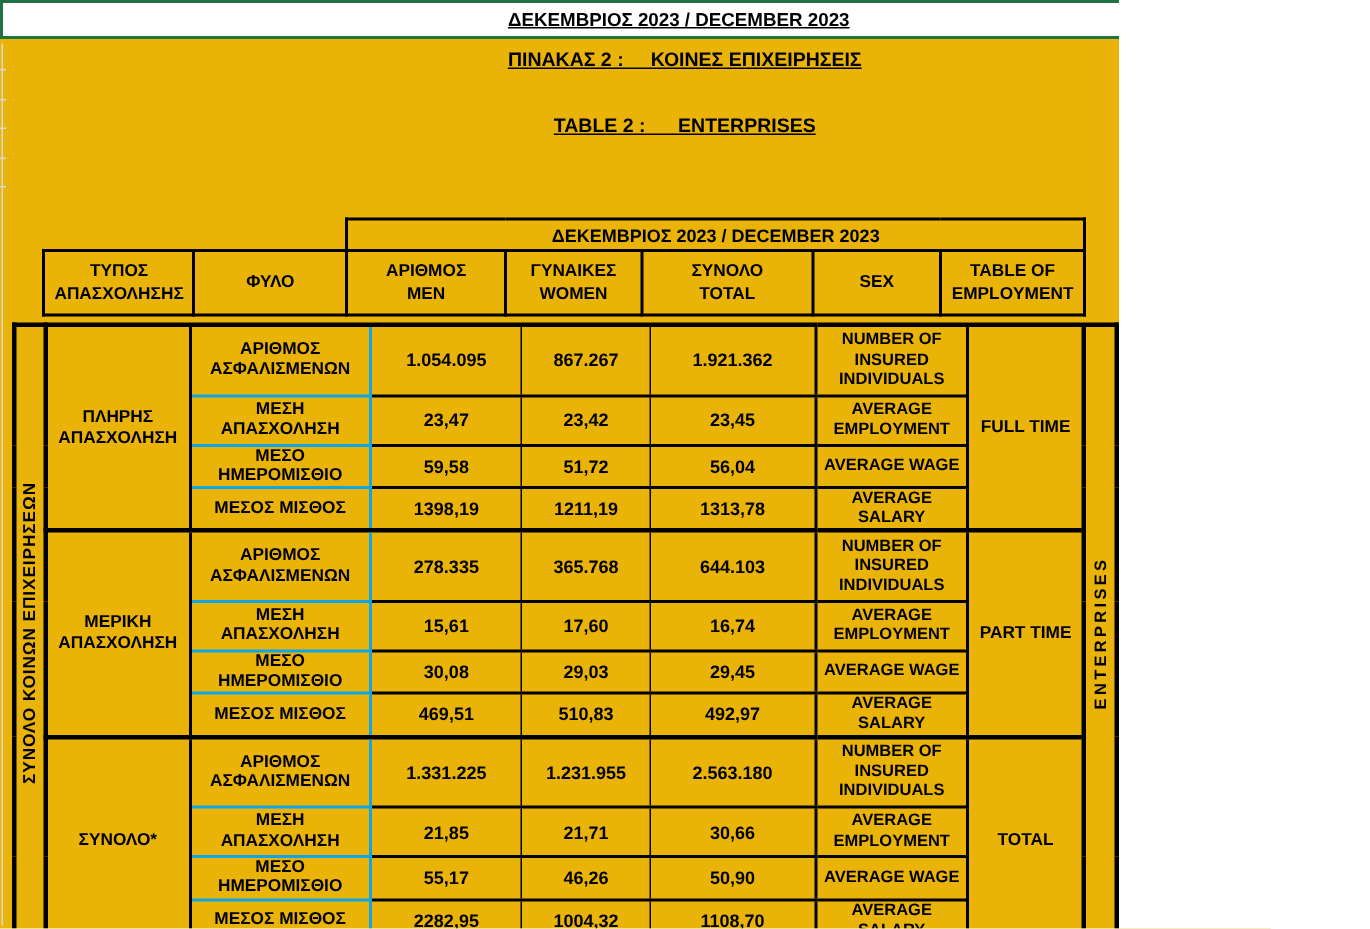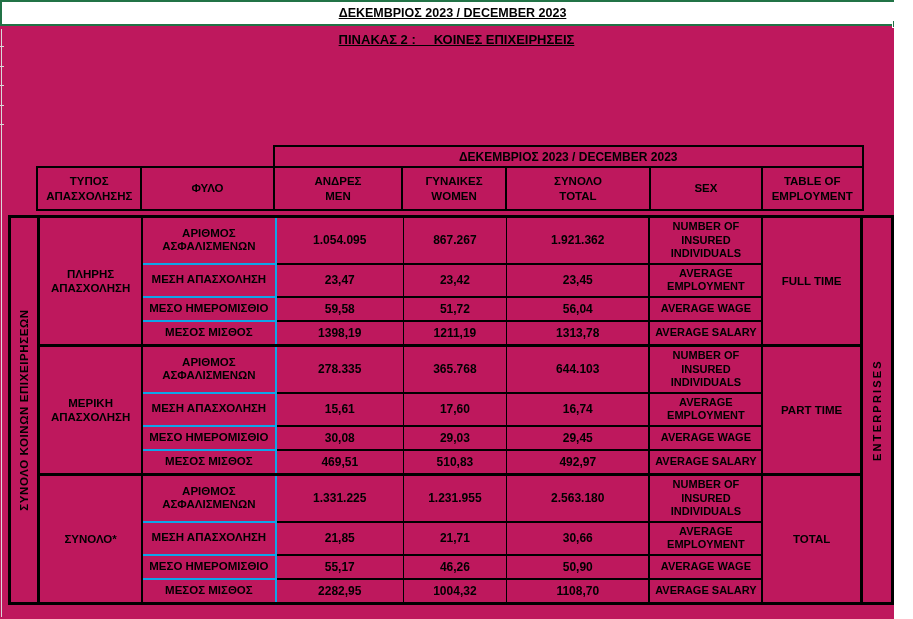--- a/index.html
+++ b/index.html
@@ -1,16 +1,16 @@
 <!DOCTYPE html>
 <html><head>
 <meta charset="utf-8">
 <style>
   html,body{margin:0;padding:0;background:#fff;}
-  .page{position:relative;width:894px;height:619px;background:#be185d;overflow:hidden;
+  .page{position:relative;width:746px;height:619px;background:#eab308;overflow:hidden;
         font-family:"Liberation Sans",sans-serif;color:#000;}
 
   
   .gridline-v{position:absolute;left:1px;top:29px;width:1px;height:588px;background:#d9d9d9;}
   .gridtick{position:absolute;left:0;width:4px;height:1px;background:#d9d9d9;}
 
   
   .sel-box{position:absolute;left:0;top:0;width:901px;height:22px;border:2px solid #217346;
            display:flex;align-items:center;justify-content:center;background:#fff;z-index:2;}
   .sel-box .lbl{font-weight:bold;font-size:12.5px;text-decoration:underline;white-space:pre;}
@@ -65,20 +65,21 @@
   <div class="gridtick" style="top:85px"></div>
   <div class="gridtick" style="top:105px"></div>
   <div class="gridtick" style="top:124px"></div>
 
   <div class="sel-box">
     <span class="lbl">ΔΕΚΕΜΒΡΙΟΣ 2023 / DECEMBER 2023</span>
     <span class="fill-handle"></span>
   </div>
 
   <div class="title" id="t1">ΠΙΝΑΚΑΣ 2 :     ΚΟΙΝΕΣ ΕΠΙΧΕΙΡΗΣΕΙΣ</div>
+  <div class="title" id="t3">TABLE 2 :      ENTERPRISES</div>
 
   <table id="head-table">
     <colgroup>
       <col style="width:30px">
         <col style="width:104px">
         <col style="width:135px">
         <col style="width:130px">
       <col style="width:105px">
         <col style="width:146px">
         <col style="width:114px">
@@ -96,21 +97,21 @@
     <tr class="rh-hdr">
       <td class="blank"></td>
       <th class="hdr">
             <span>ΤΥΠΟΣ</span>
             <span>ΑΠΑΣΧΟΛΗΣΗΣ</span>
           </th>
       <th class="hdr">
             <span>ΦΥΛΟ</span>
           </th>
       <th class="hdr">
-            <span>ΑΝΔΡΕΣ</span>
+            <span>ΑΡΙΘΜΟΣ</span>
             <span>MEN</span>
           </th>
       <th class="hdr">
             <span>ΓΥΝΑΙΚΕΣ</span>
             <span>WOMEN</span>
           </th>
       <th class="hdr">
             <span>ΣΥΝΟΛΟ</span>
             <span>TOTAL</span>
           </th>

